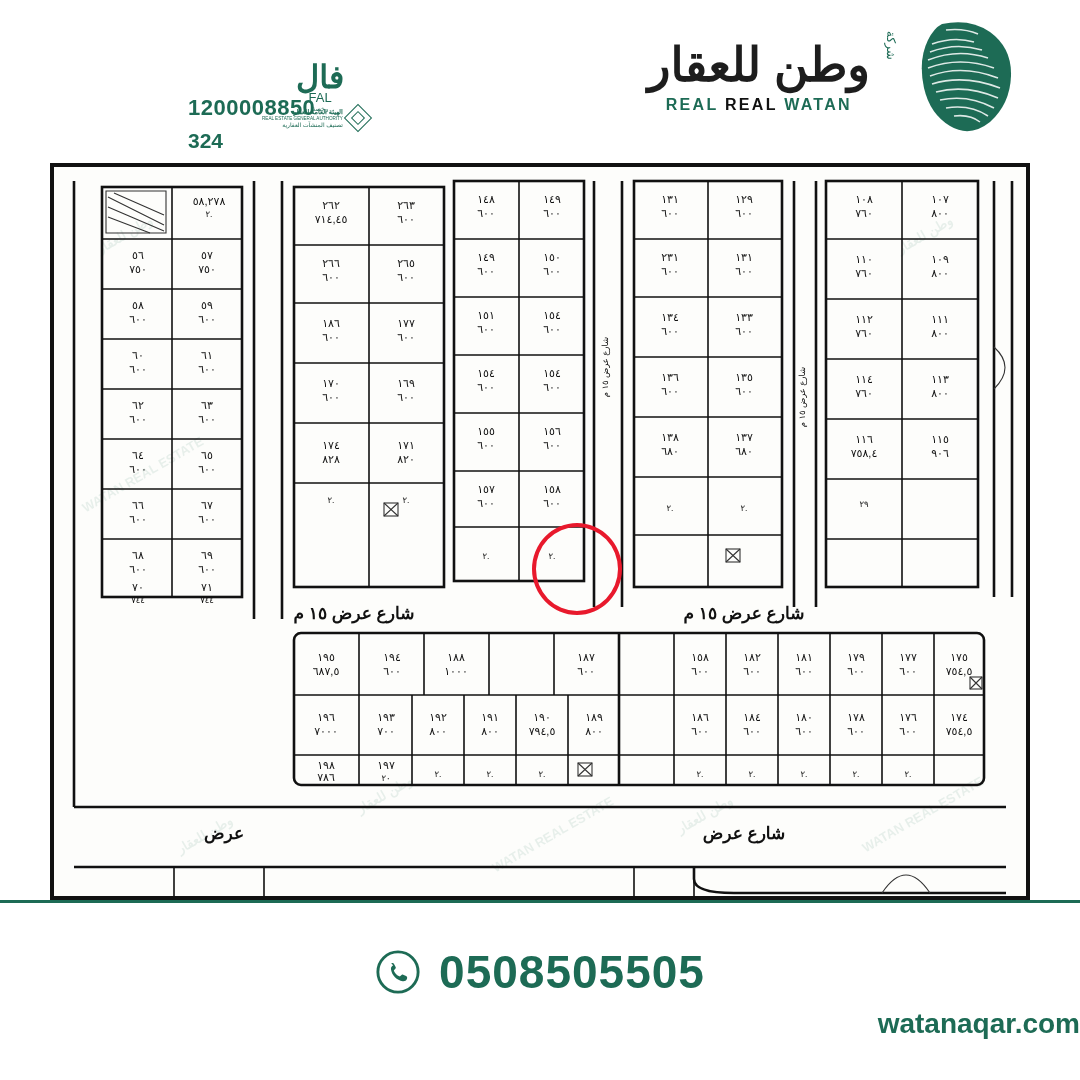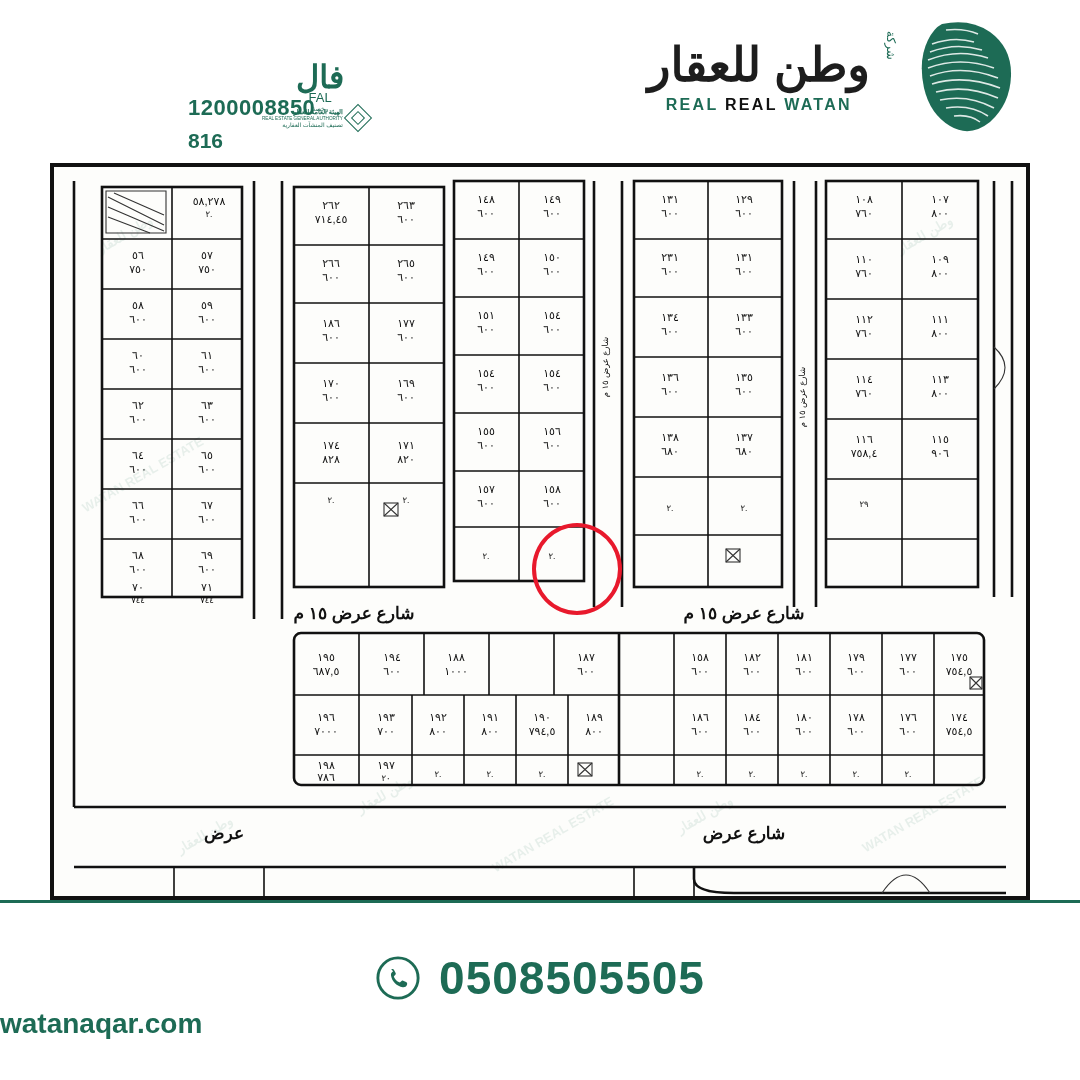--- a/index.html
+++ b/index.html
@@ -93,40 +93,40 @@
     position:absolute; left:478px; top:356px; width:90px; height:92px;
     border:4px solid #e8192c; border-radius:50%;
   }
 
   
   .footer {
     position:absolute; left:0; top:900px; width:1080px; height:180px;
     border-top:3px solid #1d6b55;
   }
   .phone-row {
-    position:absolute; left:0; top:48px; width:1080px;
+    position:absolute; left:0; top:42px; width:1080px;
     display:flex; align-items:center; justify-content:center; gap:18px;
   }
   .phone-num {
     font-size:46px; font-weight:bold; color:#1d6b55; letter-spacing:1px;
   }
   .wa-icon { width:46px; height:46px; }
   .site {
-    position:absolute; left:0; top:105px; width:1080px; text-align:left;
+    position:absolute; left:0; top:105px; width:1080px; text-align:right;
     font-size:28px; font-weight:bold; color:#1d6b55;
   }
 </style>
 </head>
 <body>
 
 <div class="header">
 
   <div class="license">
     <span class="license-num">1200008850</span>
-    <span class="license-num2">816</span>
+    <span class="license-num2">324</span>
   </div>
 
   <div class="fal-badge">
     <div class="fal-ar">فال</div>
     <div class="fal-lat">FAL</div>
     <div class="fal-sub">رخصة</div>
   </div>
 
   <div class="reg-badge">
     <div class="reg-texts">

